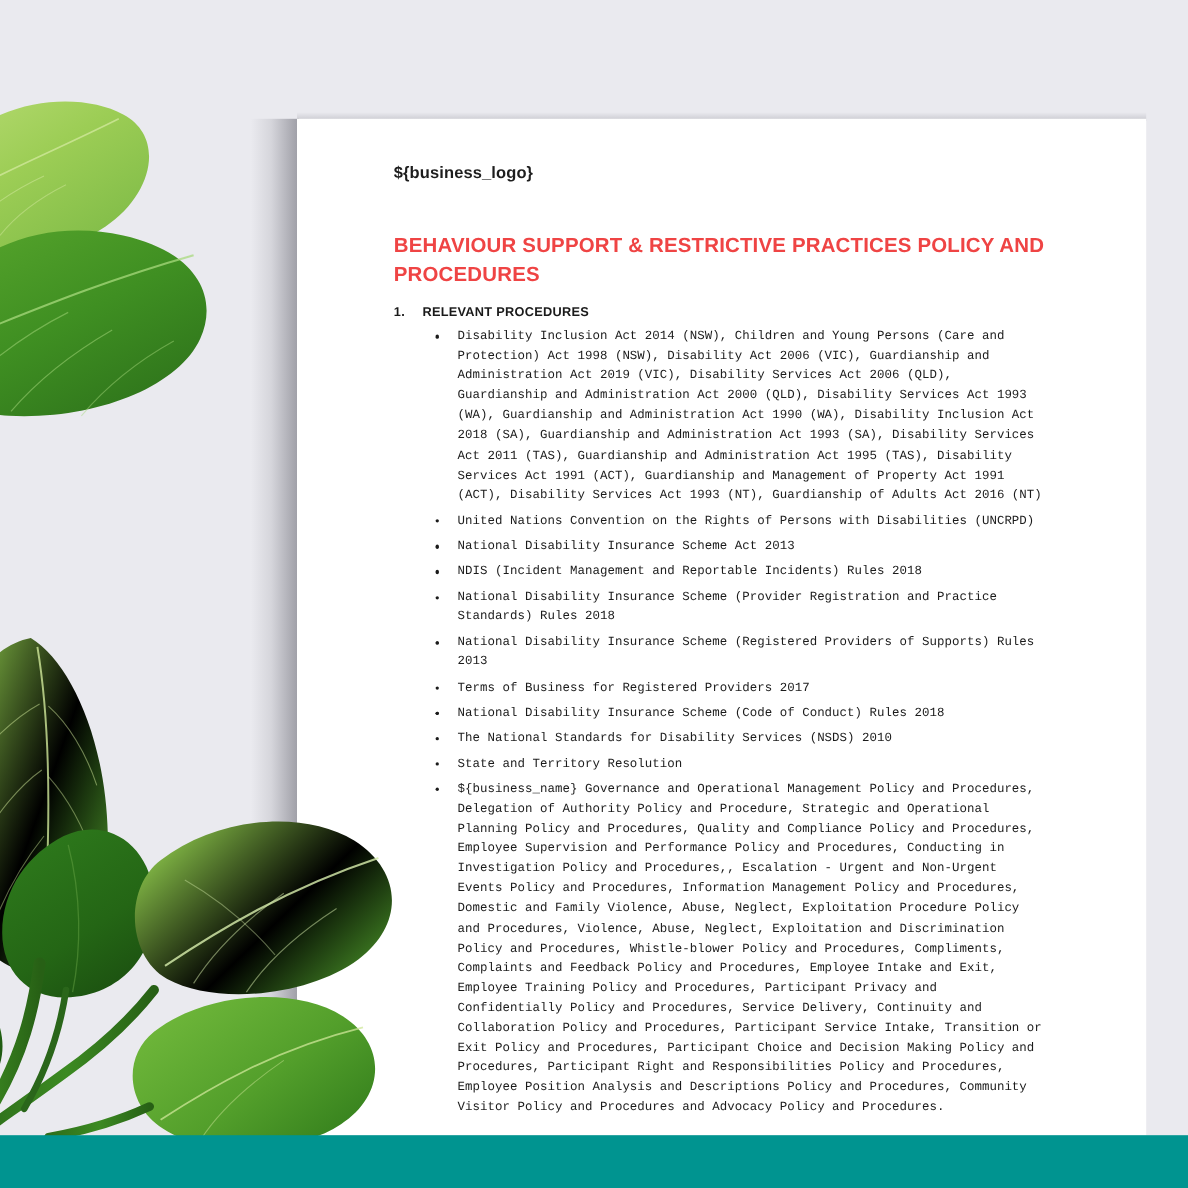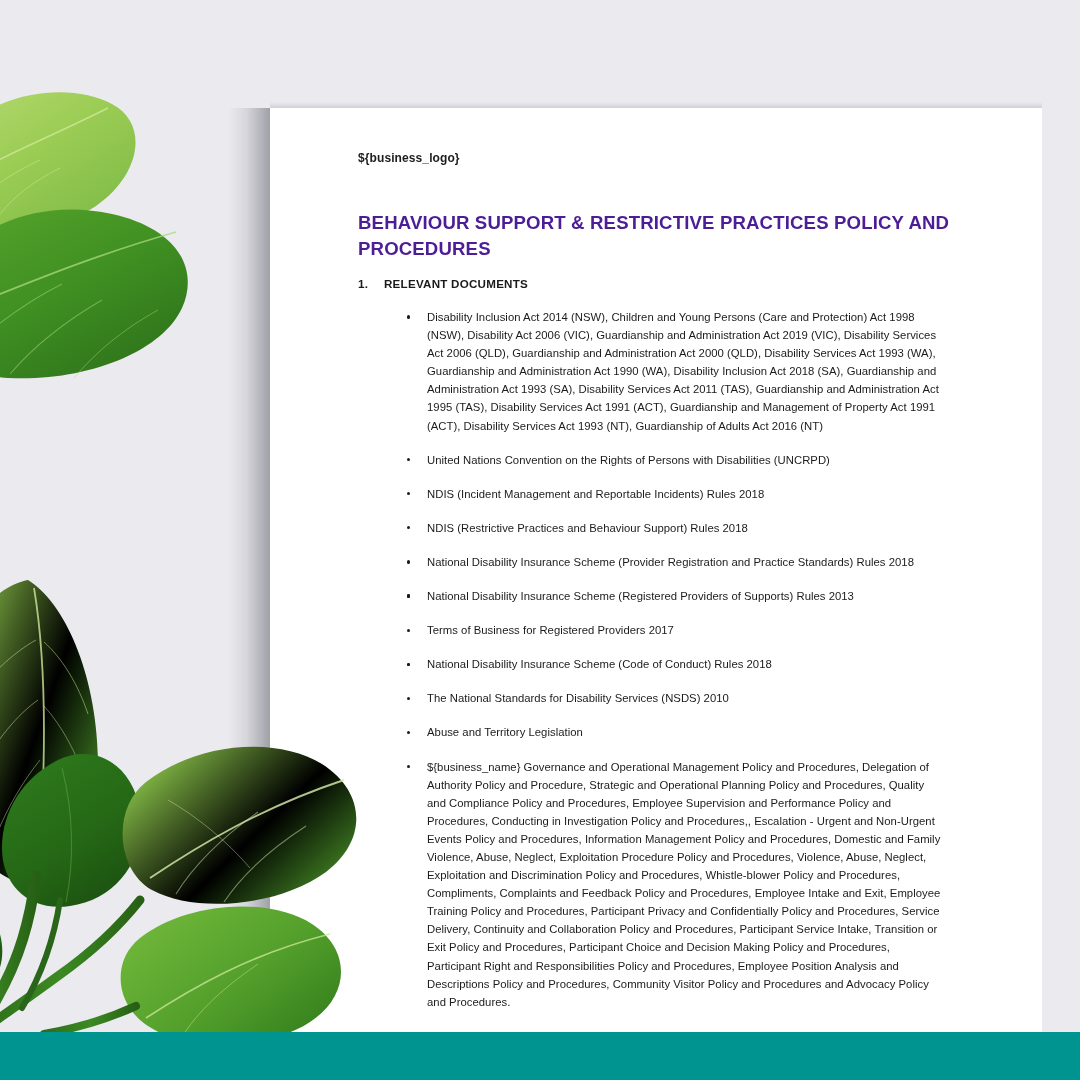--- a/index.html
+++ b/index.html
@@ -70,31 +70,31 @@
   }
 
   
   .doc-inner {
     position: absolute;
     left: 88px;
     top: 44px;
     width: 600px;
   }
   #business-logo {
-    font-size: 12px;
+    font-size: 15px;
     font-weight: bold;
     color: #1d1d1d;
     letter-spacing: 0.1px;
     margin: 0 0 46px 0;
     line-height: 12px;
   }
   #doc-title {
     font-size: 18.6px;
     font-weight: bold;
-    color: #4c1d95;
+    color: #ef4444;
     line-height: 25.5px;
     letter-spacing: 0.15px;
     margin: 0 0 15px 0;
   }
   .section {
     margin: 0;
   }
   .section-heading {
     display: flex;
     font-size: 11.6px;
@@ -113,22 +113,23 @@
     margin: 0;
     padding: 0;
   }
   ul.bullets > li {
     position: relative;
     padding-left: 53px;
     font-size: 11.3px;
     line-height: 18.1px;
     color: #1b1b1b;
     letter-spacing: 0.03px;
-    margin: 16px;
+    margin: 5px;
     text-align: left;
+    font-family: Liberation Mono, monospace;
   }
   ul.bullets > li .dot {
     position: absolute;
     left: 33px;
     top: 7.4px;
     width: 3.2px;
     height: 3.2px;
     background: #1b1b1b;
     border-radius: 50%;
   }
@@ -158,35 +159,35 @@
 <div id="page">
   <div class="doc-inner">
 
     <div id="business-logo">${business_logo}</div>
 
     <h1 id="doc-title">BEHAVIOUR SUPPORT &amp; RESTRICTIVE PRACTICES POLICY AND PROCEDURES</h1>
 
     <div class="section">
       <div class="section-heading">
         <span class="section-num">1.</span>
-        <span>RELEVANT DOCUMENTS</span>
+        <span>RELEVANT PROCEDURES</span>
       </div>
       <ul class="bullets" id="bullet-list">
           <li><span class="dot"></span><span>Disability Inclusion Act 2014 (NSW), Children and Young Persons (Care and Protection) Act 1998 (NSW), Disability Act 2006 (VIC), Guardianship and Administration Act 2019 (VIC), Disability Services Act 2006 (QLD), Guardianship and Administration Act 2000 (QLD), Disability Services Act 1993 (WA), Guardianship and Administration Act 1990 (WA), Disability Inclusion Act 2018 (SA), Guardianship and Administration Act 1993 (SA), Disability Services Act 2011 (TAS), Guardianship and Administration Act 1995 (TAS), Disability Services Act 1991 (ACT), Guardianship and Management of Property Act 1991 (ACT), Disability Services Act 1993 (NT), Guardianship of Adults Act 2016 (NT)</span></li>
           <li><span class="dot"></span><span>United Nations Convention on the Rights of Persons with Disabilities (UNCRPD)</span></li>
+          <li><span class="dot"></span><span>National Disability Insurance Scheme Act 2013</span></li>
           <li><span class="dot"></span><span>NDIS (Incident Management and Reportable Incidents) Rules 2018</span></li>
-          <li><span class="dot"></span><span>NDIS (Restrictive Practices and Behaviour Support) Rules 2018</span></li>
           <li><span class="dot"></span><span>National Disability Insurance Scheme (Provider Registration and Practice Standards) Rules 2018</span></li>
           <li><span class="dot"></span></li>
           <li><span class="dot"></span><span>National Disability Insurance Scheme (Registered Providers of Supports) Rules 2013</span></li>
           <li><span class="dot"></span><span>Terms of Business for Registered Providers 2017</span></li>
           <li><span class="dot"></span></li>
           <li><span class="dot"></span><span>National Disability Insurance Scheme (Code of Conduct) Rules 2018</span></li>
           <li><span class="dot"></span><span>The National Standards for Disability Services (NSDS) 2010</span></li>
-          <li><span class="dot"></span><span>Abuse and Territory Legislation</span></li>
+          <li><span class="dot"></span><span>State and Territory Resolution</span></li>
           <li class="spaced"><span class="dot"></span><span>${business_name} Governance and Operational Management Policy and Procedures, Delegation of Authority Policy and Procedure, Strategic and Operational Planning Policy and Procedures, Quality and Compliance Policy and Procedures, Employee Supervision and Performance Policy and Procedures, Conducting in Investigation Policy and Procedures,, Escalation - Urgent and Non-Urgent Events Policy and Procedures, Information Management Policy and Procedures, Domestic and Family Violence, Abuse, Neglect, Exploitation Procedure Policy and Procedures, Violence, Abuse, Neglect, Exploitation and Discrimination Policy and Procedures, Whistle-blower Policy and Procedures, Compliments, Complaints and Feedback Policy and Procedures, Employee Intake and Exit, Employee Training Policy and Procedures, Participant Privacy and Confidentially Policy and Procedures, Service Delivery, Continuity and Collaboration Policy and Procedures, Participant Service Intake, Transition or Exit Policy and Procedures, Participant Choice and Decision Making Policy and Procedures, Participant Right and Responsibilities Policy and Procedures, Employee Position Analysis and Descriptions Policy and Procedures, Community Visitor Policy and Procedures and Advocacy Policy and Procedures.</span></li>
         </ul>
     </div>
 
   </div>
 </div>
 
 <svg id="plant" viewBox="0 0 420 1036">
   <defs>
     <linearGradient id="lgA" x1="0" y1="0" x2="1" y2="1">

